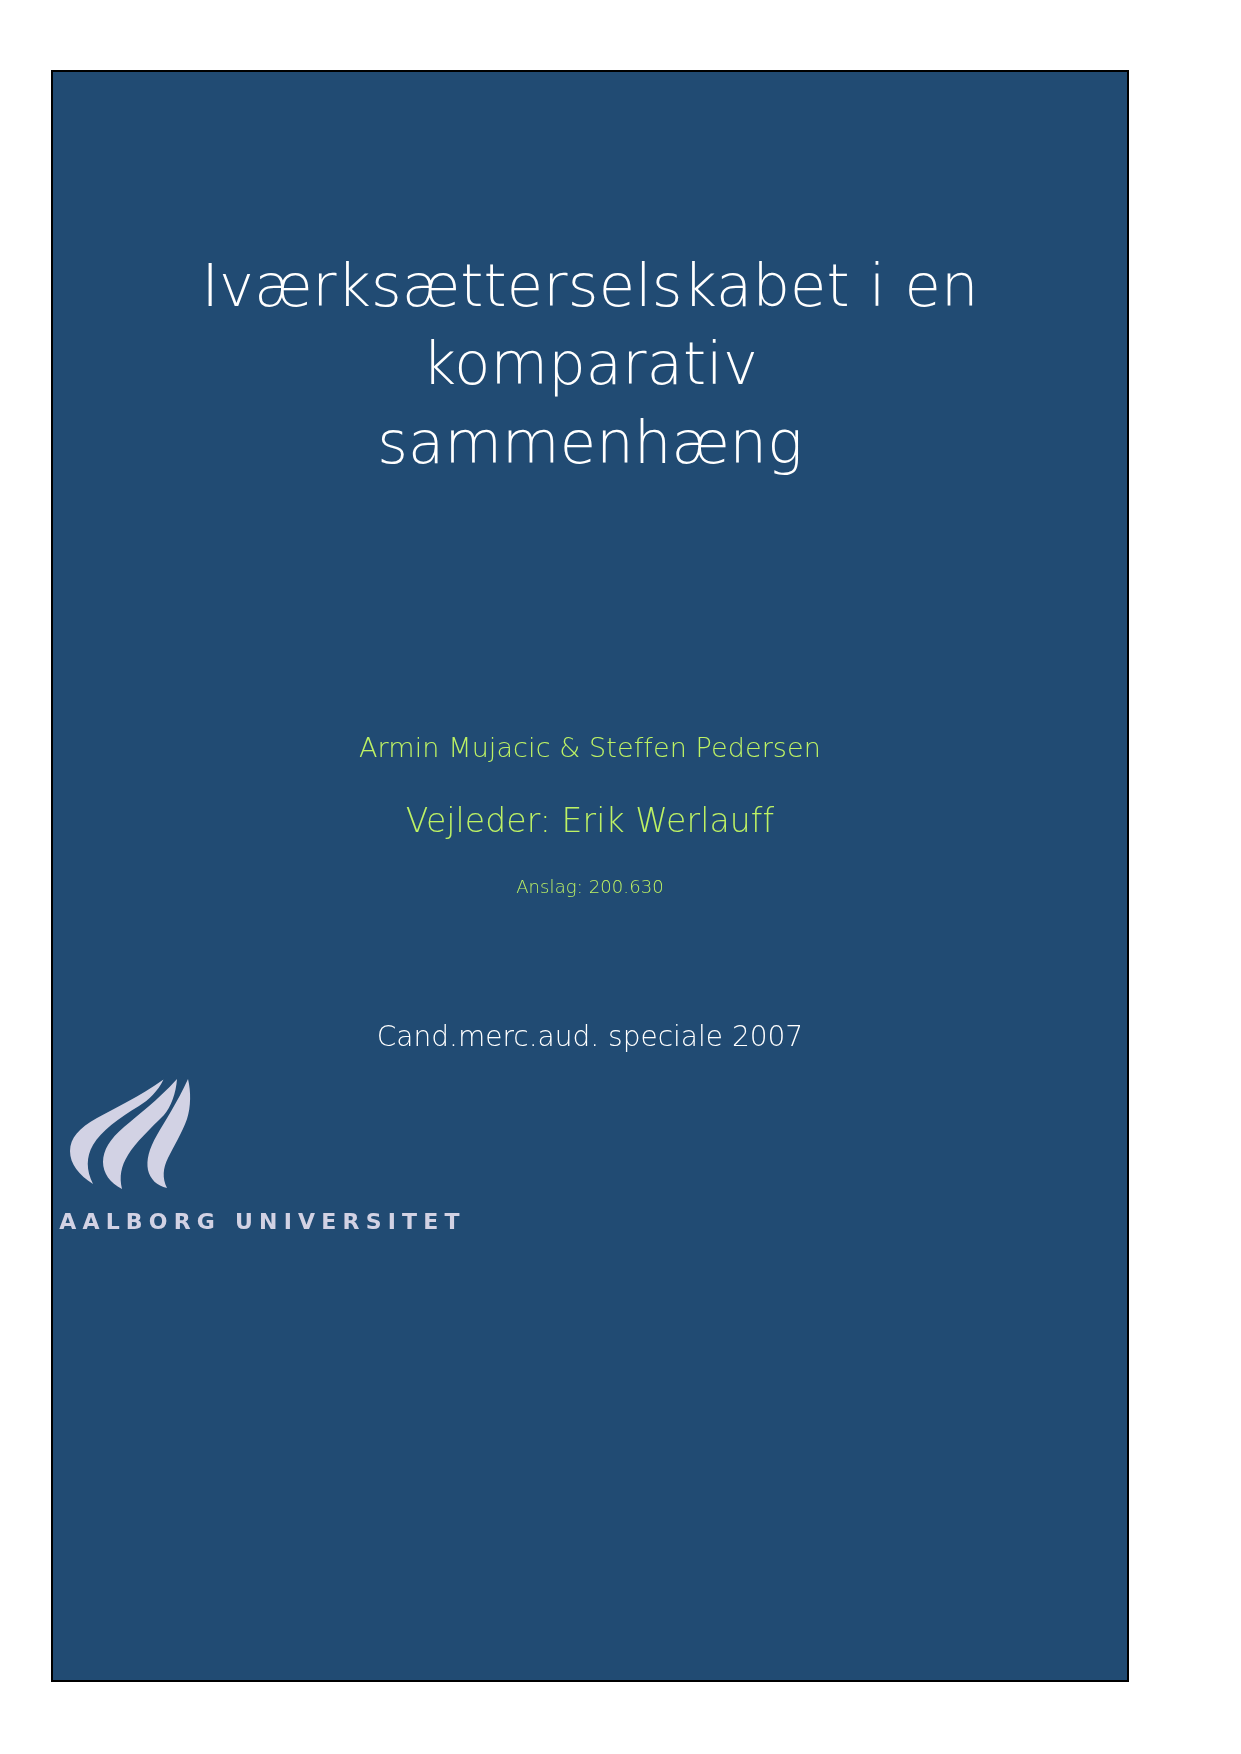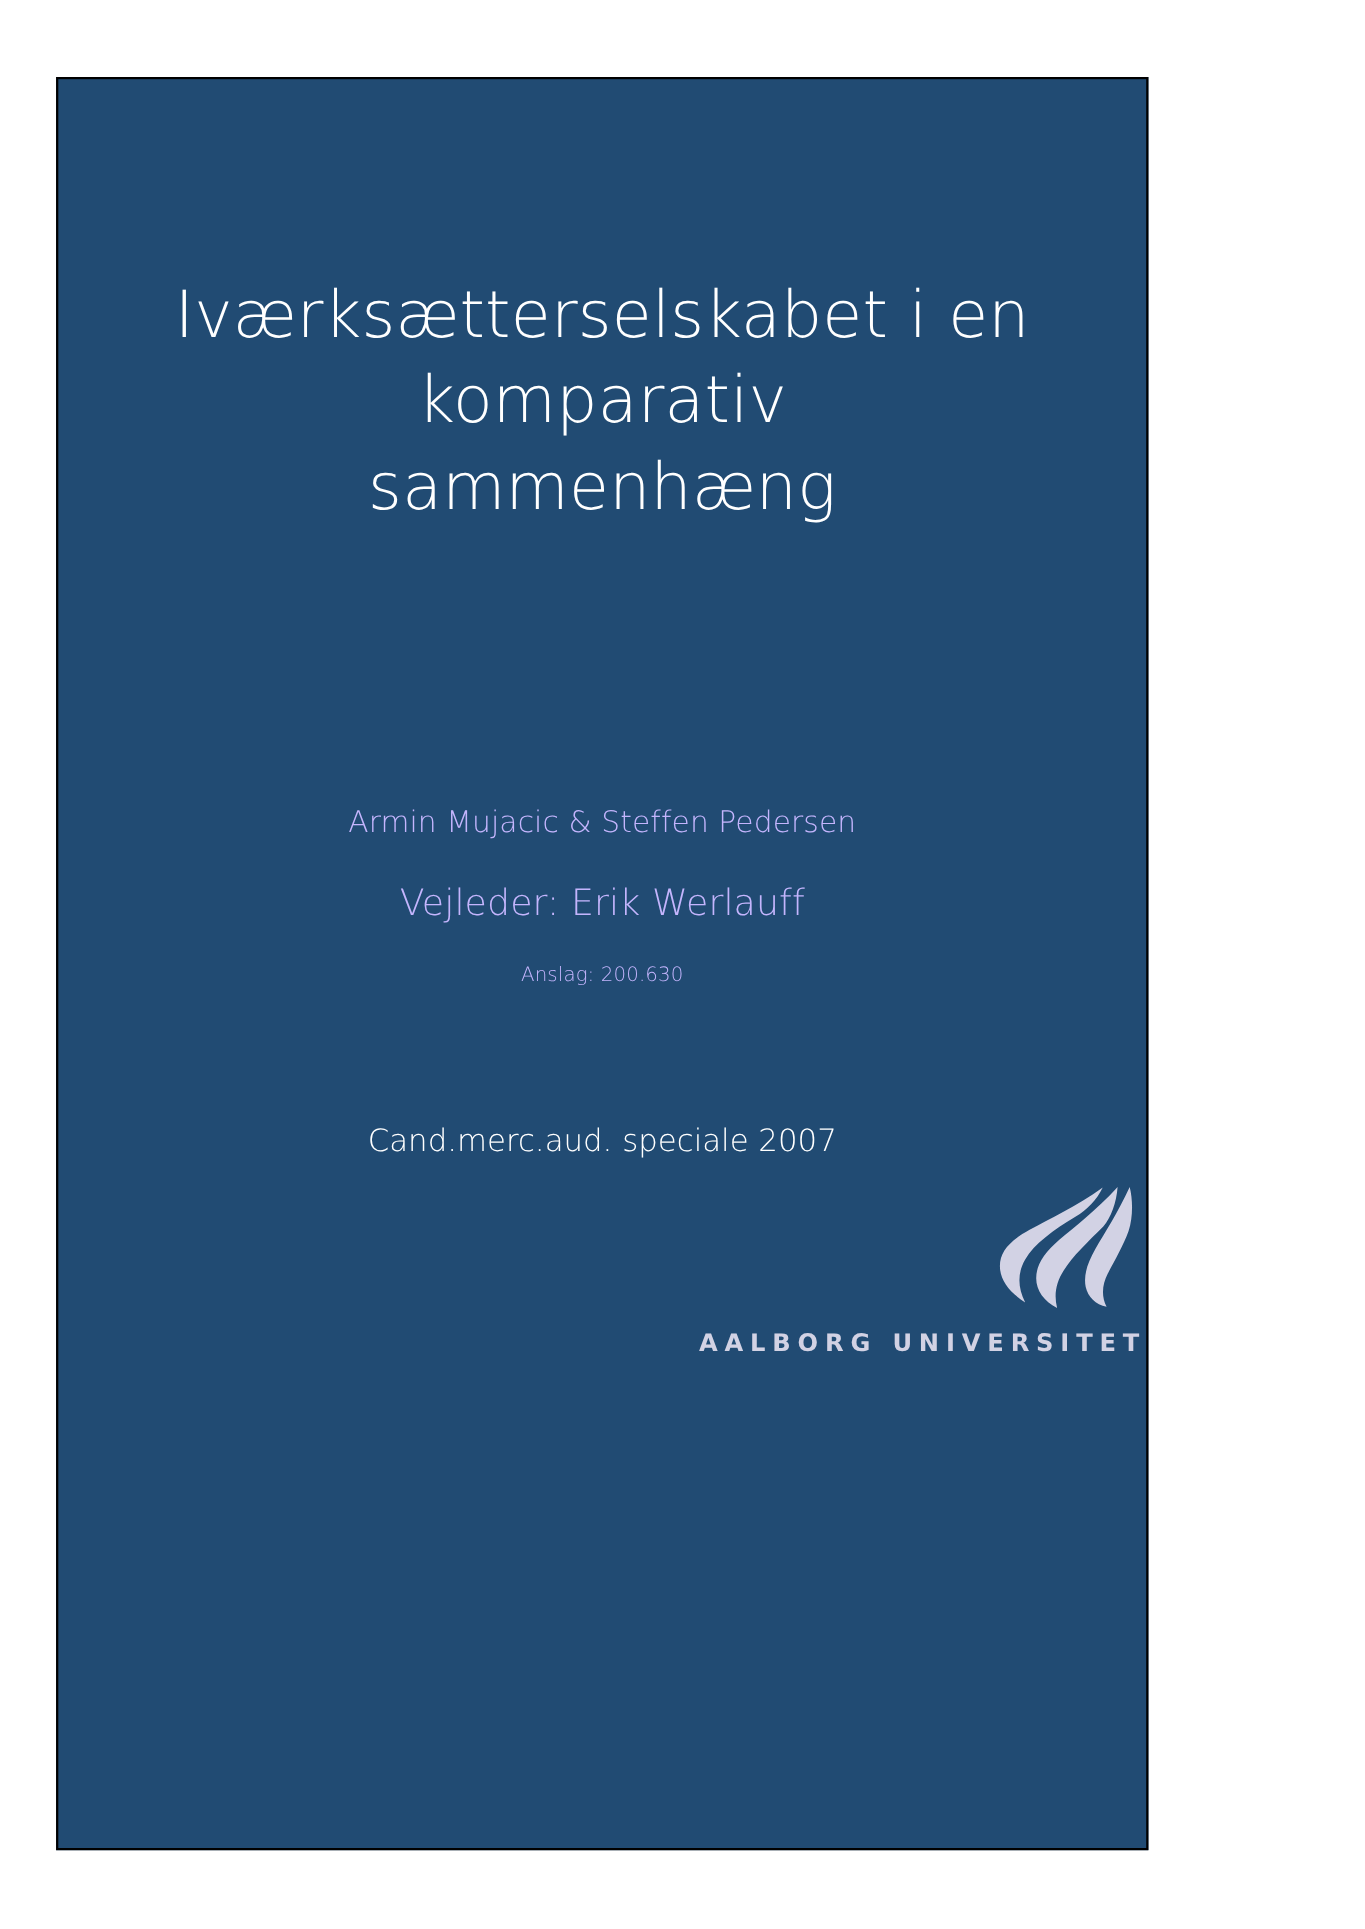--- a/index.html
+++ b/index.html
@@ -21,21 +21,21 @@
   .page-sheet {
     position: absolute;
     inset: 0;
     background: #ffffff;
   }
 
   .cover-panel {
     position: absolute;
     left: 51px;
     top: 70px;
-    width: 993px;
+    width: 1078px;
     height: 1612px;
     box-sizing: border-box;
     background: #214b73;
     border: 2px solid #000000;
     display: flex;
     flex-direction: column;
     align-items: center;
   }
 
   
@@ -65,21 +65,21 @@
     position: absolute;
     left: 0;
     right: 0;
     top: 660px;
     text-align: center;
     padding: 0 80px;
     box-sizing: border-box;
   }
   .credit-line {
     margin: 0;
-    color: #c4b5fd;
+    color: #bef264;
     font-family: "DejaVu Sans", "Liberation Sans", sans-serif;
     font-weight: 300;
     letter-spacing: 0.1px;
   }
   .credit-authors {
     font-size: 27px;
     line-height: 1.2;
   }
   .credit-supervisor {
     font-size: 33px;
@@ -110,21 +110,21 @@
   }
 
   
   .logo-lockup {
     position: absolute;
     left: 0;
     right: 0;
     top: 1005px;
     display: flex;
     flex-direction: column;
-    align-items: flex-end;
+    align-items: flex-start;
   }
   .aau-mark {
     display: block;
     width: 150px;
     height: 112px;
   }
   .aau-wordmark {
     margin: 22px 0 0 0;
     color: #d2d2e4;
     font-family: "DejaVu Sans", "Liberation Sans", sans-serif;

